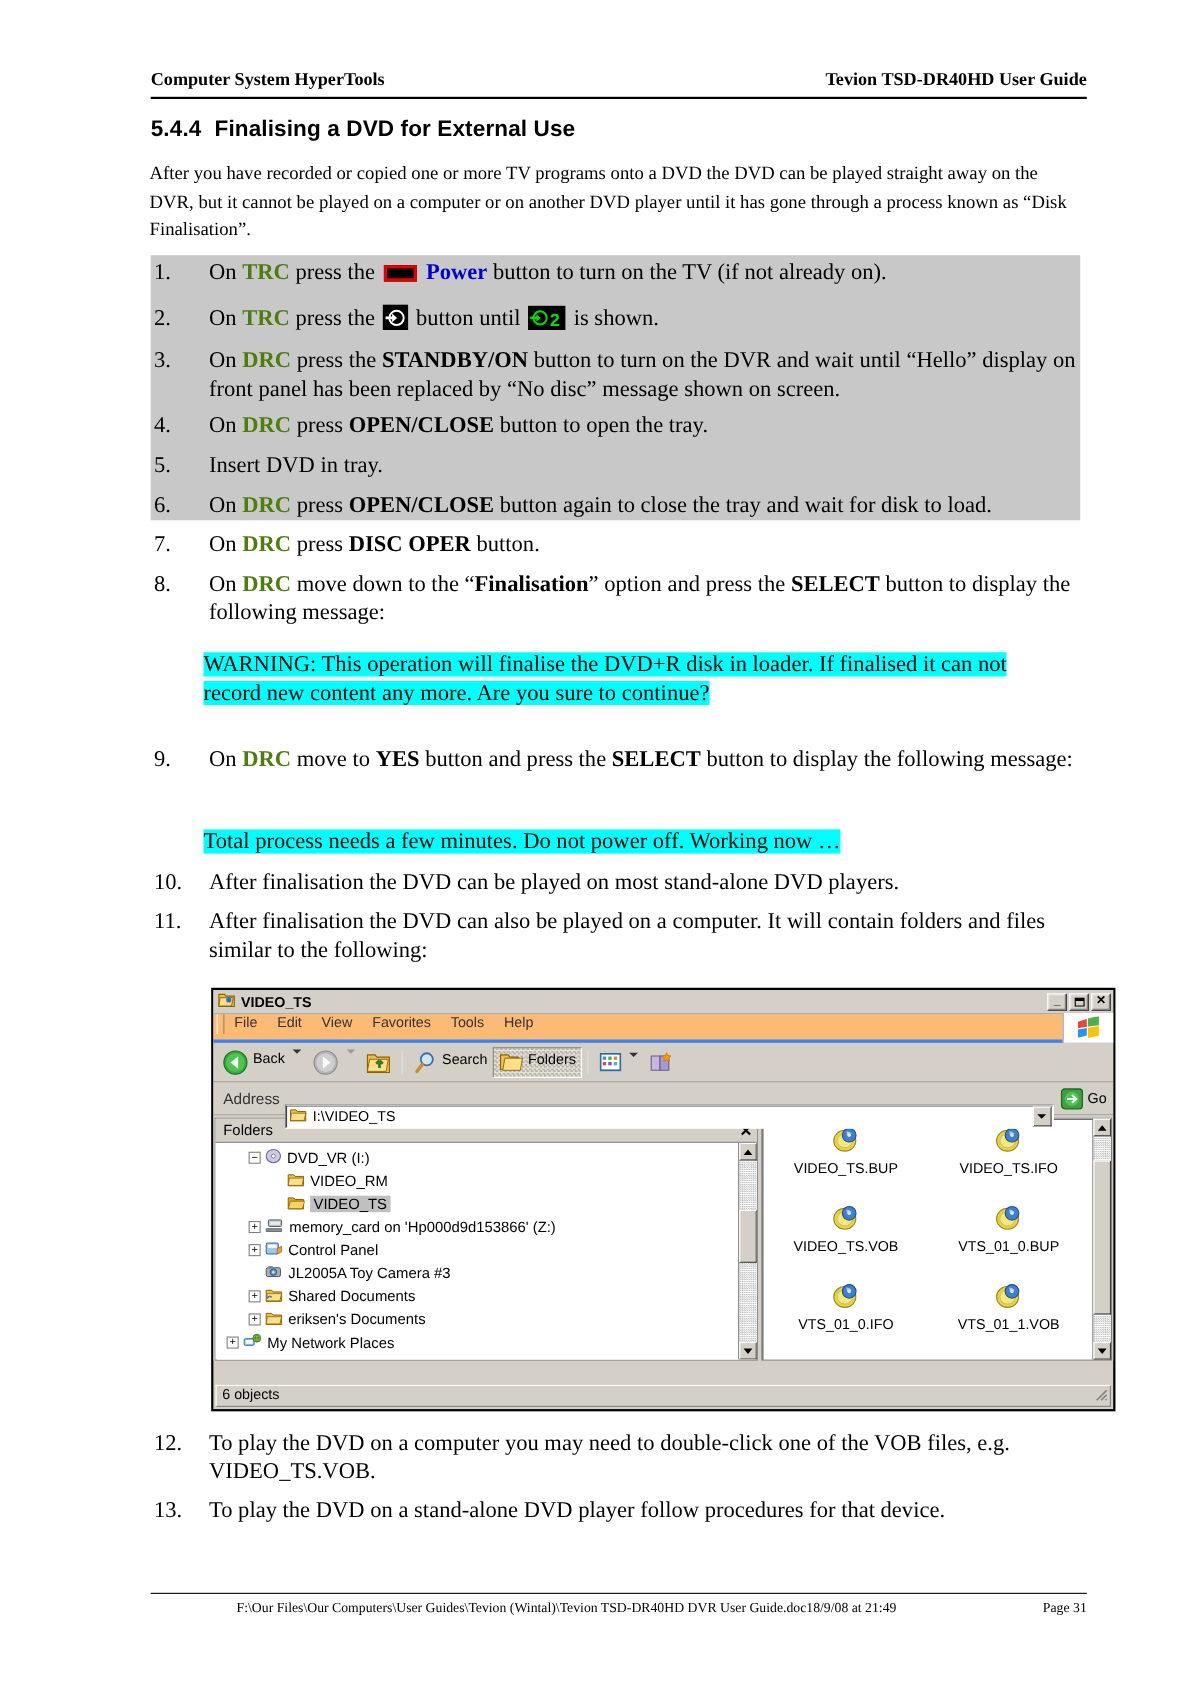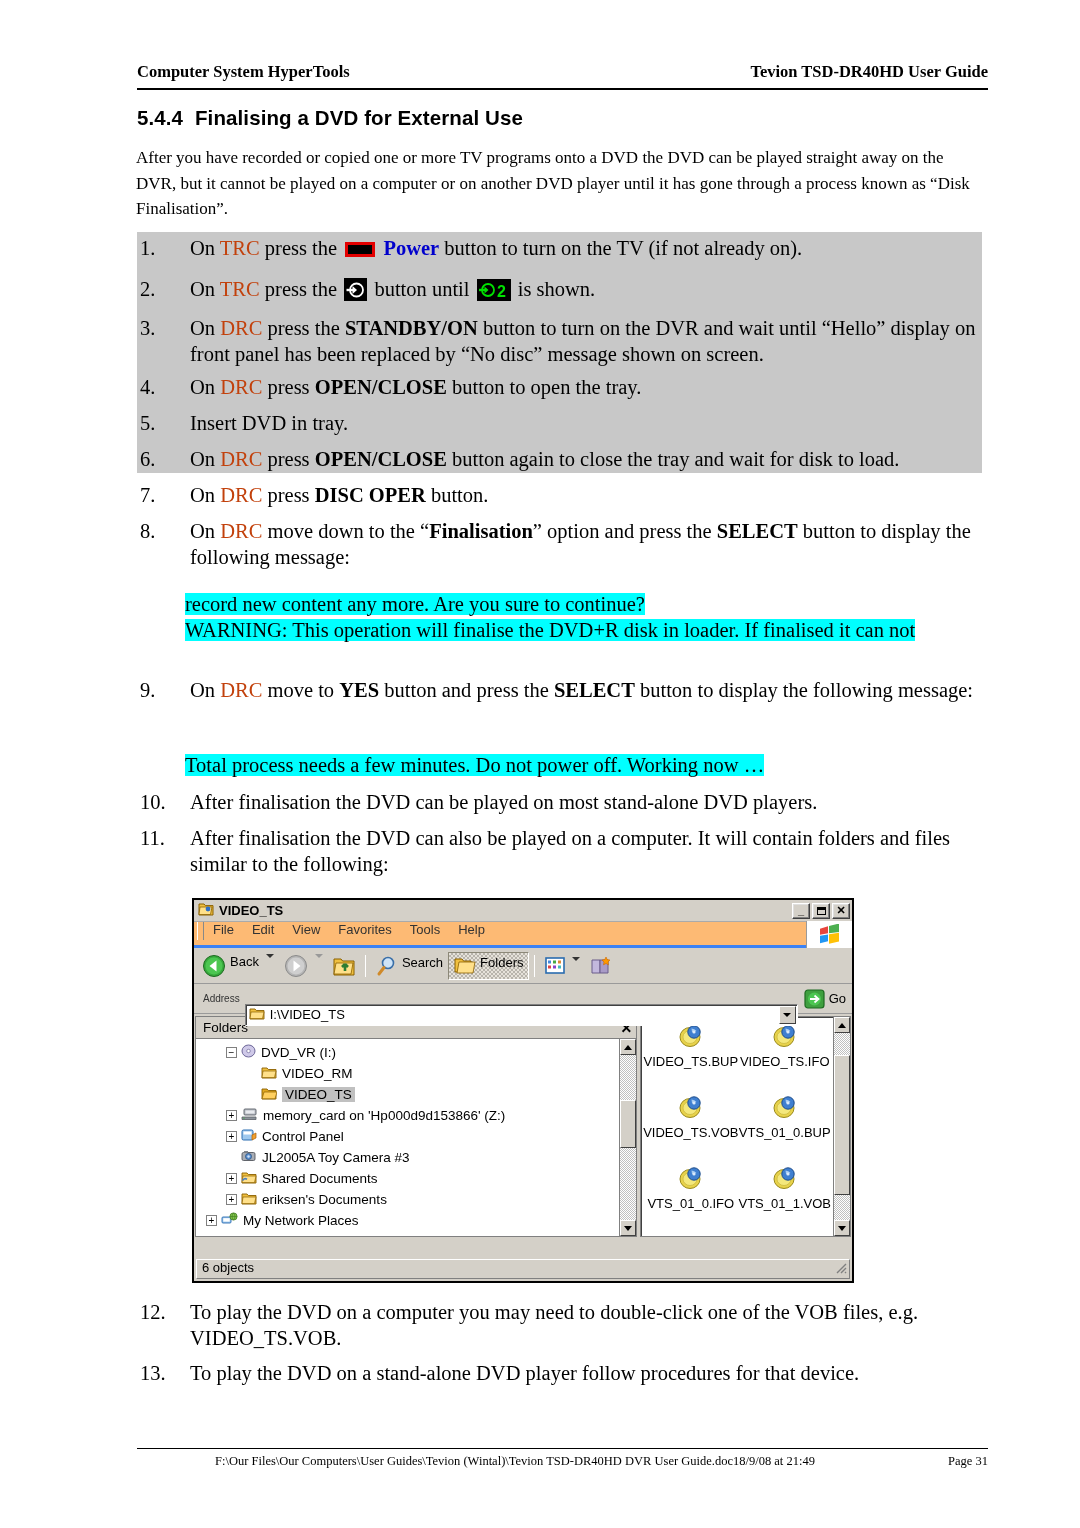--- a/index.html
+++ b/index.html
@@ -48,21 +48,21 @@
 
   
   .step {
     position:absolute; left:140px; width:850px;
     font-size:20.5px; line-height:25.5px;
   }
   .step .n {
     position:absolute; left:0; top:0; width:46px; text-align:left;
   }
   .step .t { display:block; margin-left:50px; }
-  .red  { color:#c2410c; font-weight:normal; }
+  .red  { color:#4d7c0f; font-weight:bold; }
   .blue { color:#0000cc; font-weight:bold; }
   .bold { font-weight:bold; }
 
   
   .ic { display:inline-block; vertical-align:middle; position:relative; }
   .ic-power {
     width:30px; height:15px; background:#000; border:3px solid #e30000;
     margin:0 3px 2px 3px;
   }
   .ic-src {
@@ -75,21 +75,21 @@
 
   
   .msg {
     position:absolute; left:185px; width:810px;
     font-size:20.5px; line-height:25.5px;
   }
   .msg span.hl { background:#00ffff; }
 
   
   .explorer {
-    position:absolute; left:192px; top:898px; width:662px; height:385px;
+    position:absolute; left:192px; top:898px; width:822px; height:385px;
     background:#d4d0c8;
     border:2px solid #000;
     font-family:"Liberation Sans", sans-serif;
     font-size:12.5px;
     color:#000;
   }
   .ex-title {
     height:22px; background:#d4d0c8;
     display:flex; align-items:center; padding:0 2px 0 4px;
     border-bottom:1px solid #aaa;
@@ -124,21 +124,21 @@
   .tb-pressed {
     background:repeating-conic-gradient(#b8b4ac 0% 25%, #e6e2da 0% 50%) 0 0/4px 4px;
     border:1px solid #8c8878; border-top-color:#8c8878; border-left-color:#8c8878;
     border-right-color:#fff; border-bottom-color:#fff;
   }
   .caret { width:0;height:0;border-left:4px solid transparent;border-right:4px solid transparent;border-top:4px solid #333; margin-left:3px;}
   .ex-address {
     height:30px; display:flex; align-items:center;
     border-bottom:1px solid #9a9a9a; background:#d4d0c8; padding-left:3px;
   }
-  .ex-address .lbl { font-size:10px; padding:0 5px 0 6px; color:#333; }
+  .ex-address .lbl { font-size:14px; padding:0 5px 0 6px; color:#333; }
   .addr-box {
     flex:1; height:22px; background:#fff;
     border:1px solid #808080; border-right-color:#fff; border-bottom-color:#fff;
     box-shadow: inset 1px 1px 0 #404040;
     display:flex; align-items:center; gap:5px; padding:0 0 0 3px; position:relative;margin-top:32px;
   }
   .addr-box .txt { font-size:13px; }
   .addr-drop {
     position:absolute; right:1px; top:1px; width:17px; height:18px;
     background:#d4d0c8; border:1px solid #fff;
@@ -283,22 +283,22 @@
     <span class="n">7.</span>
     <span class="t"><span>On </span><span class="red">DRC</span><span> press </span><span class="bold">DISC OPER</span><span> button.</span></span>
   </div>
 
   <div class="step" style="top:519px">
     <span class="n">8.</span>
     <span class="t"><span>On </span><span class="red">DRC</span><span> move down to the “</span><span class="bold">Finalisation</span><span>” option and press the </span><span class="bold">SELECT</span><span> button to display the following message:</span></span>
   </div>
 
   <div class="msg" style="top:592px">
+    <div><span class="hl">WARNING: This operation will finalise the DVD+R disk in loader. If finalised it can not</span></div>
     <div><span class="hl">record new content any more. Are you sure to continue?</span></div>
-    <div><span class="hl">WARNING: This operation will finalise the DVD+R disk in loader. If finalised it can not</span></div>
   </div>
 
   <div class="step" style="top:678px">
     <span class="n">9.</span>
     <span class="t"><span>On </span><span class="red">DRC</span><span> move to </span><span class="bold">YES</span><span> button and press the </span><span class="bold">SELECT</span><span> button to display the following message:</span></span>
   </div>
 
   <div class="msg" style="top:753px">
     <span class="hl">Total process needs a few minutes. Do not power off. Working now …</span>
   </div>

